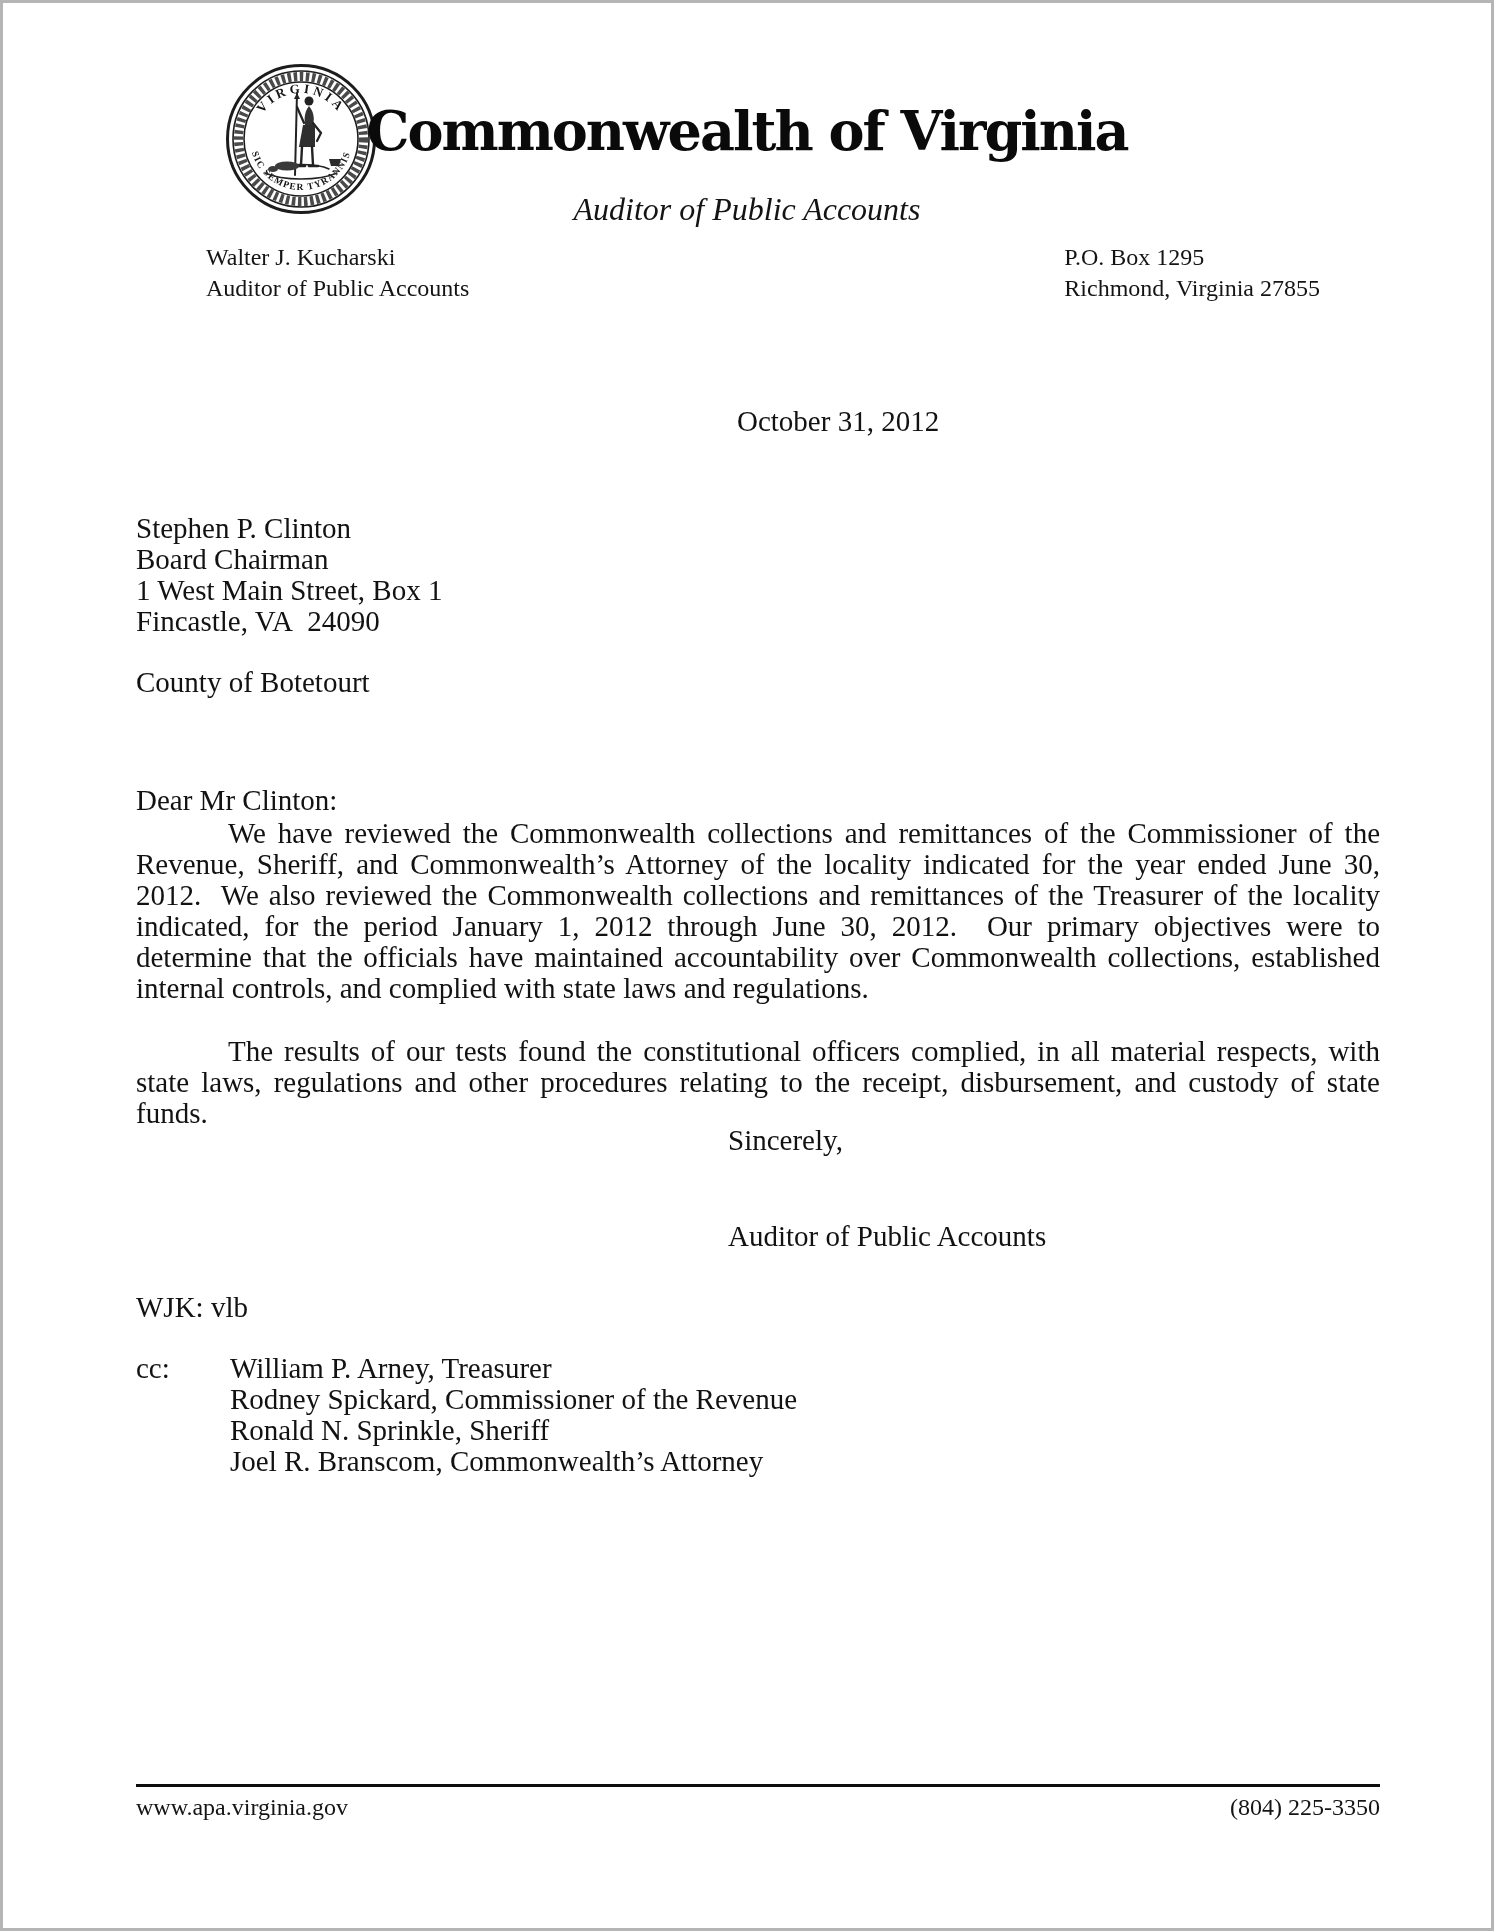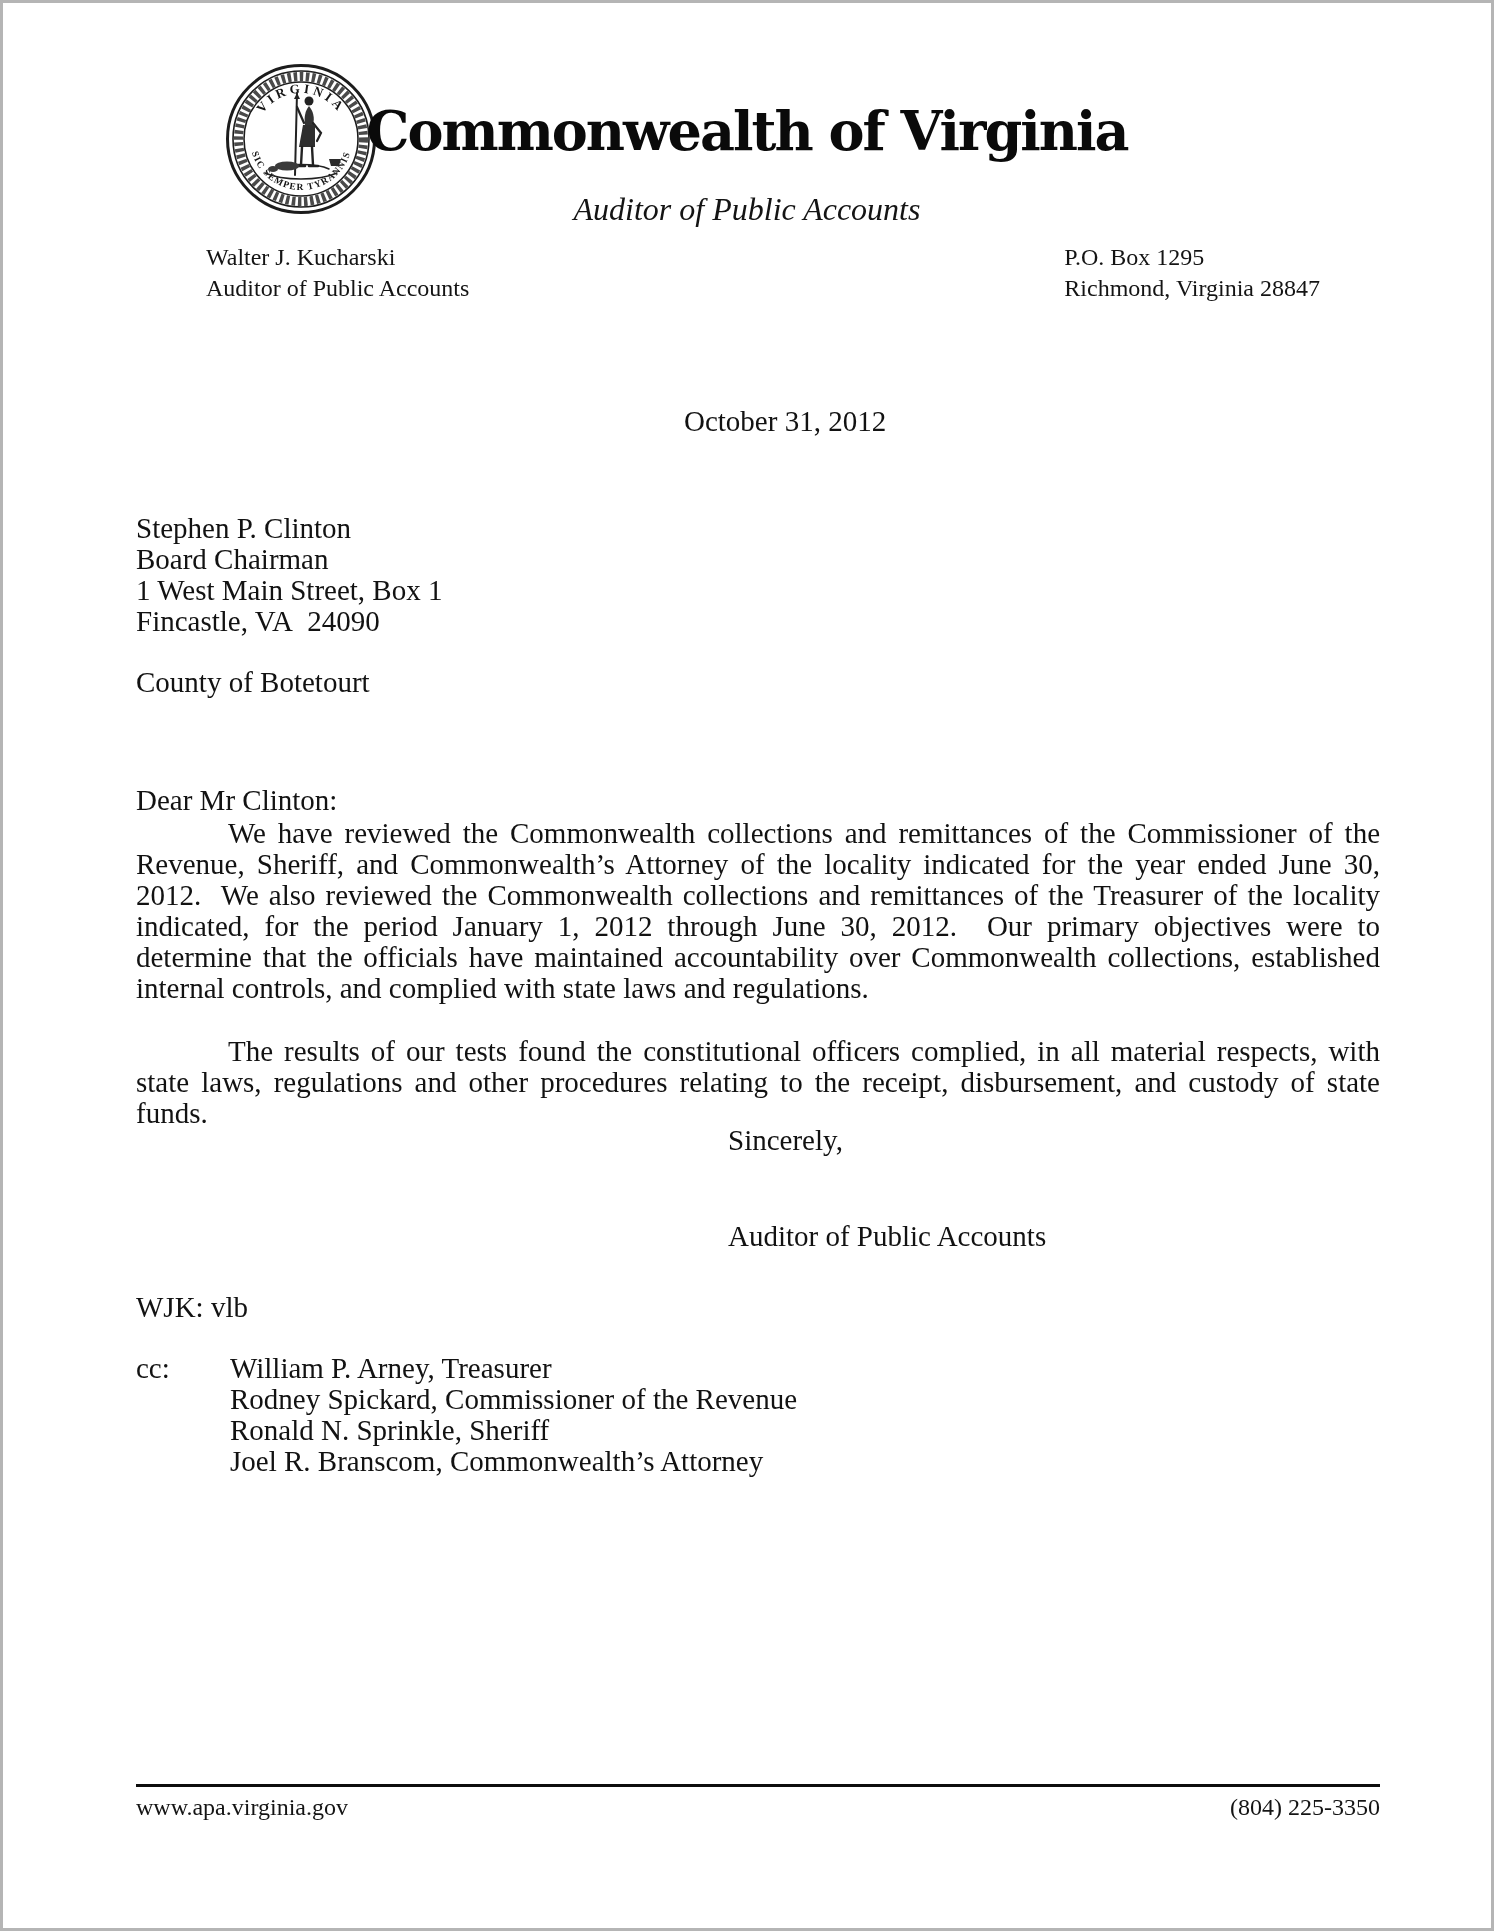--- a/index.html
+++ b/index.html
@@ -24,21 +24,21 @@
   }
   .org-subtitle{
     left:0;right:0;top:188px;text-align:center;
     font-style:italic;font-size:32px;color:#141414;
   }
   .hdr-small{font-size:24px;line-height:31px;color:#141414;}
   .hdr-left{left:203px;top:239px;}
   .hdr-right{right:171px;top:239px;}
   
   .body-text{font-size:29px;line-height:31px;color:#121212;}
-  .date-line{left:681px;top:403px;}
+  .date-line{left:734px;top:403px;}
   .recipient{left:133px;top:510px;}
   .locality{left:133px;top:664px;}
   .salutation{left:133px;top:782px;}
   .para{
     left:133px;width:1244px;
     text-align:justify;text-indent:92px;
     margin:0;
   }
   .para1{top:815px;}
   .para2{top:1033px;}
@@ -100,21 +100,21 @@
   <div class="abs org-title">Commonwealth of Virginia</div>
   <div class="abs org-subtitle">Auditor of Public Accounts</div>
 
   <div class="abs hdr-small hdr-left">
     <div>Walter J. Kucharski</div>
     <div>Auditor of Public Accounts</div>
   </div>
 
   <div class="abs hdr-small hdr-right">
     <div>P.O. Box 1295</div>
-    <div>Richmond, Virginia 28847</div>
+    <div>Richmond, Virginia 27855</div>
   </div>
 
   <div class="abs body-text date-line">October 31, 2012</div>
 
   <div class="abs body-text recipient">
     <div>Stephen P. Clinton</div>
     <div>Board Chairman</div>
     <div>1 West Main Street, Box 1</div>
     <div>Fincastle, VA&nbsp; 24090</div>
   </div>

